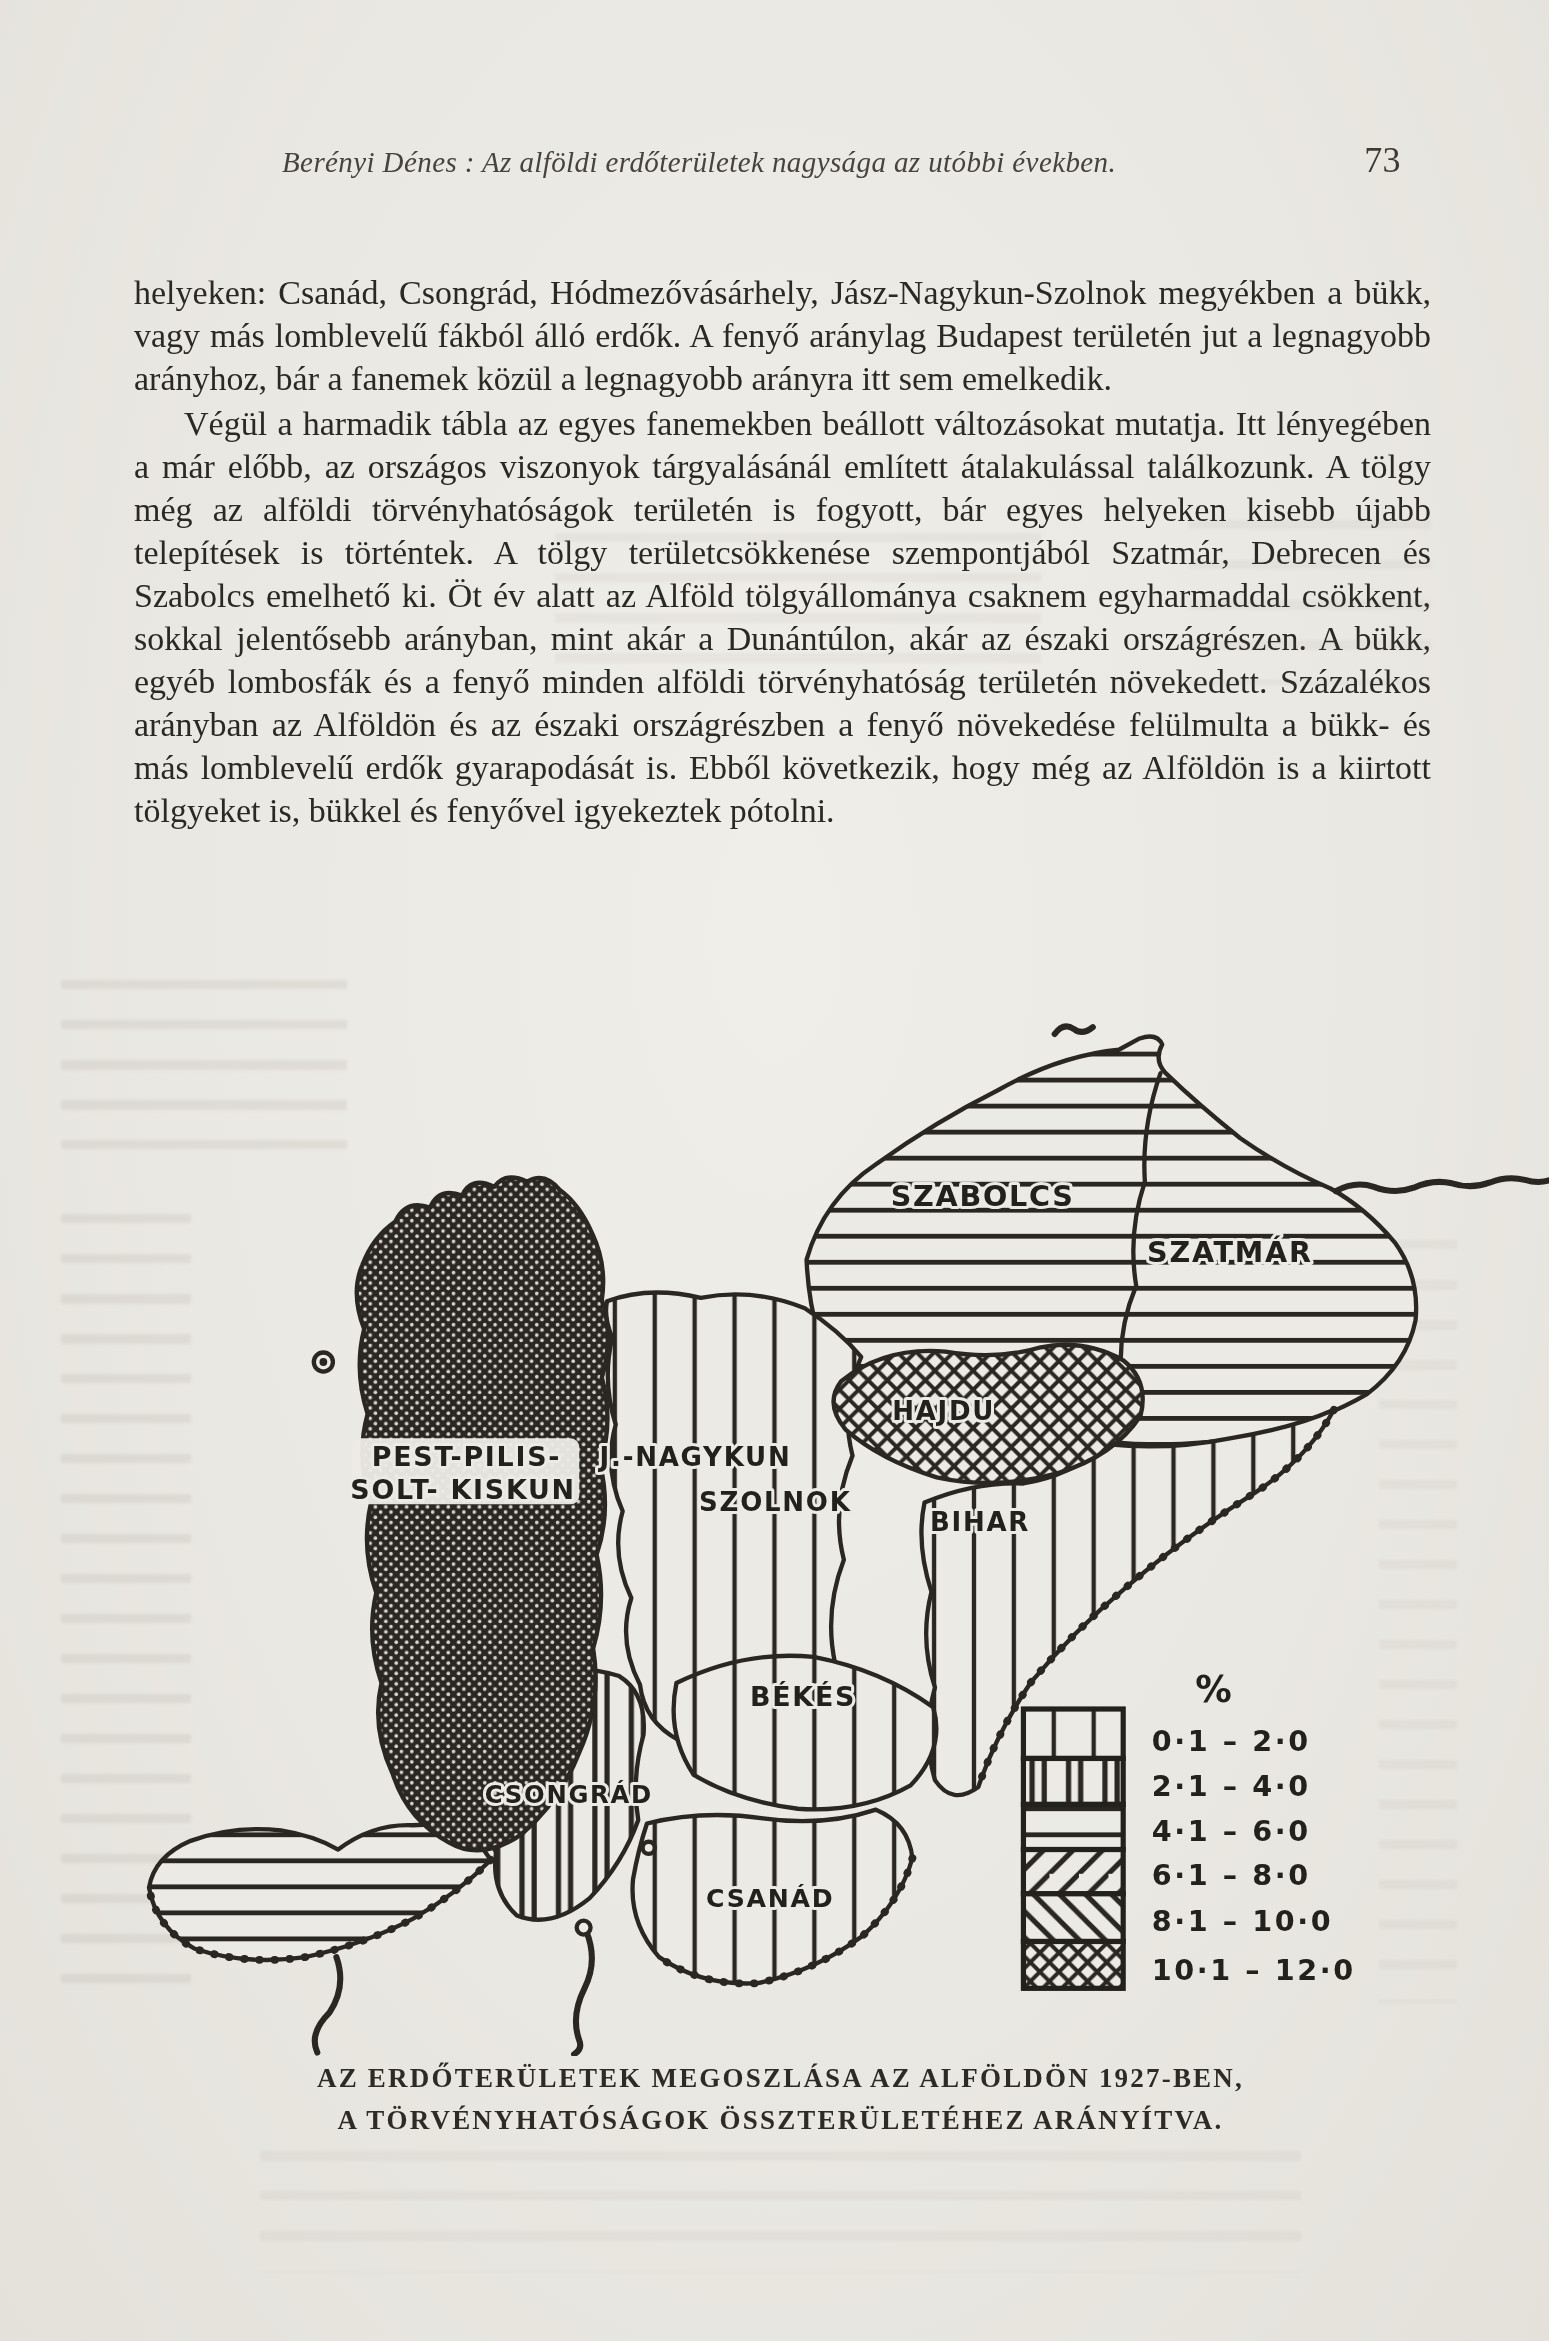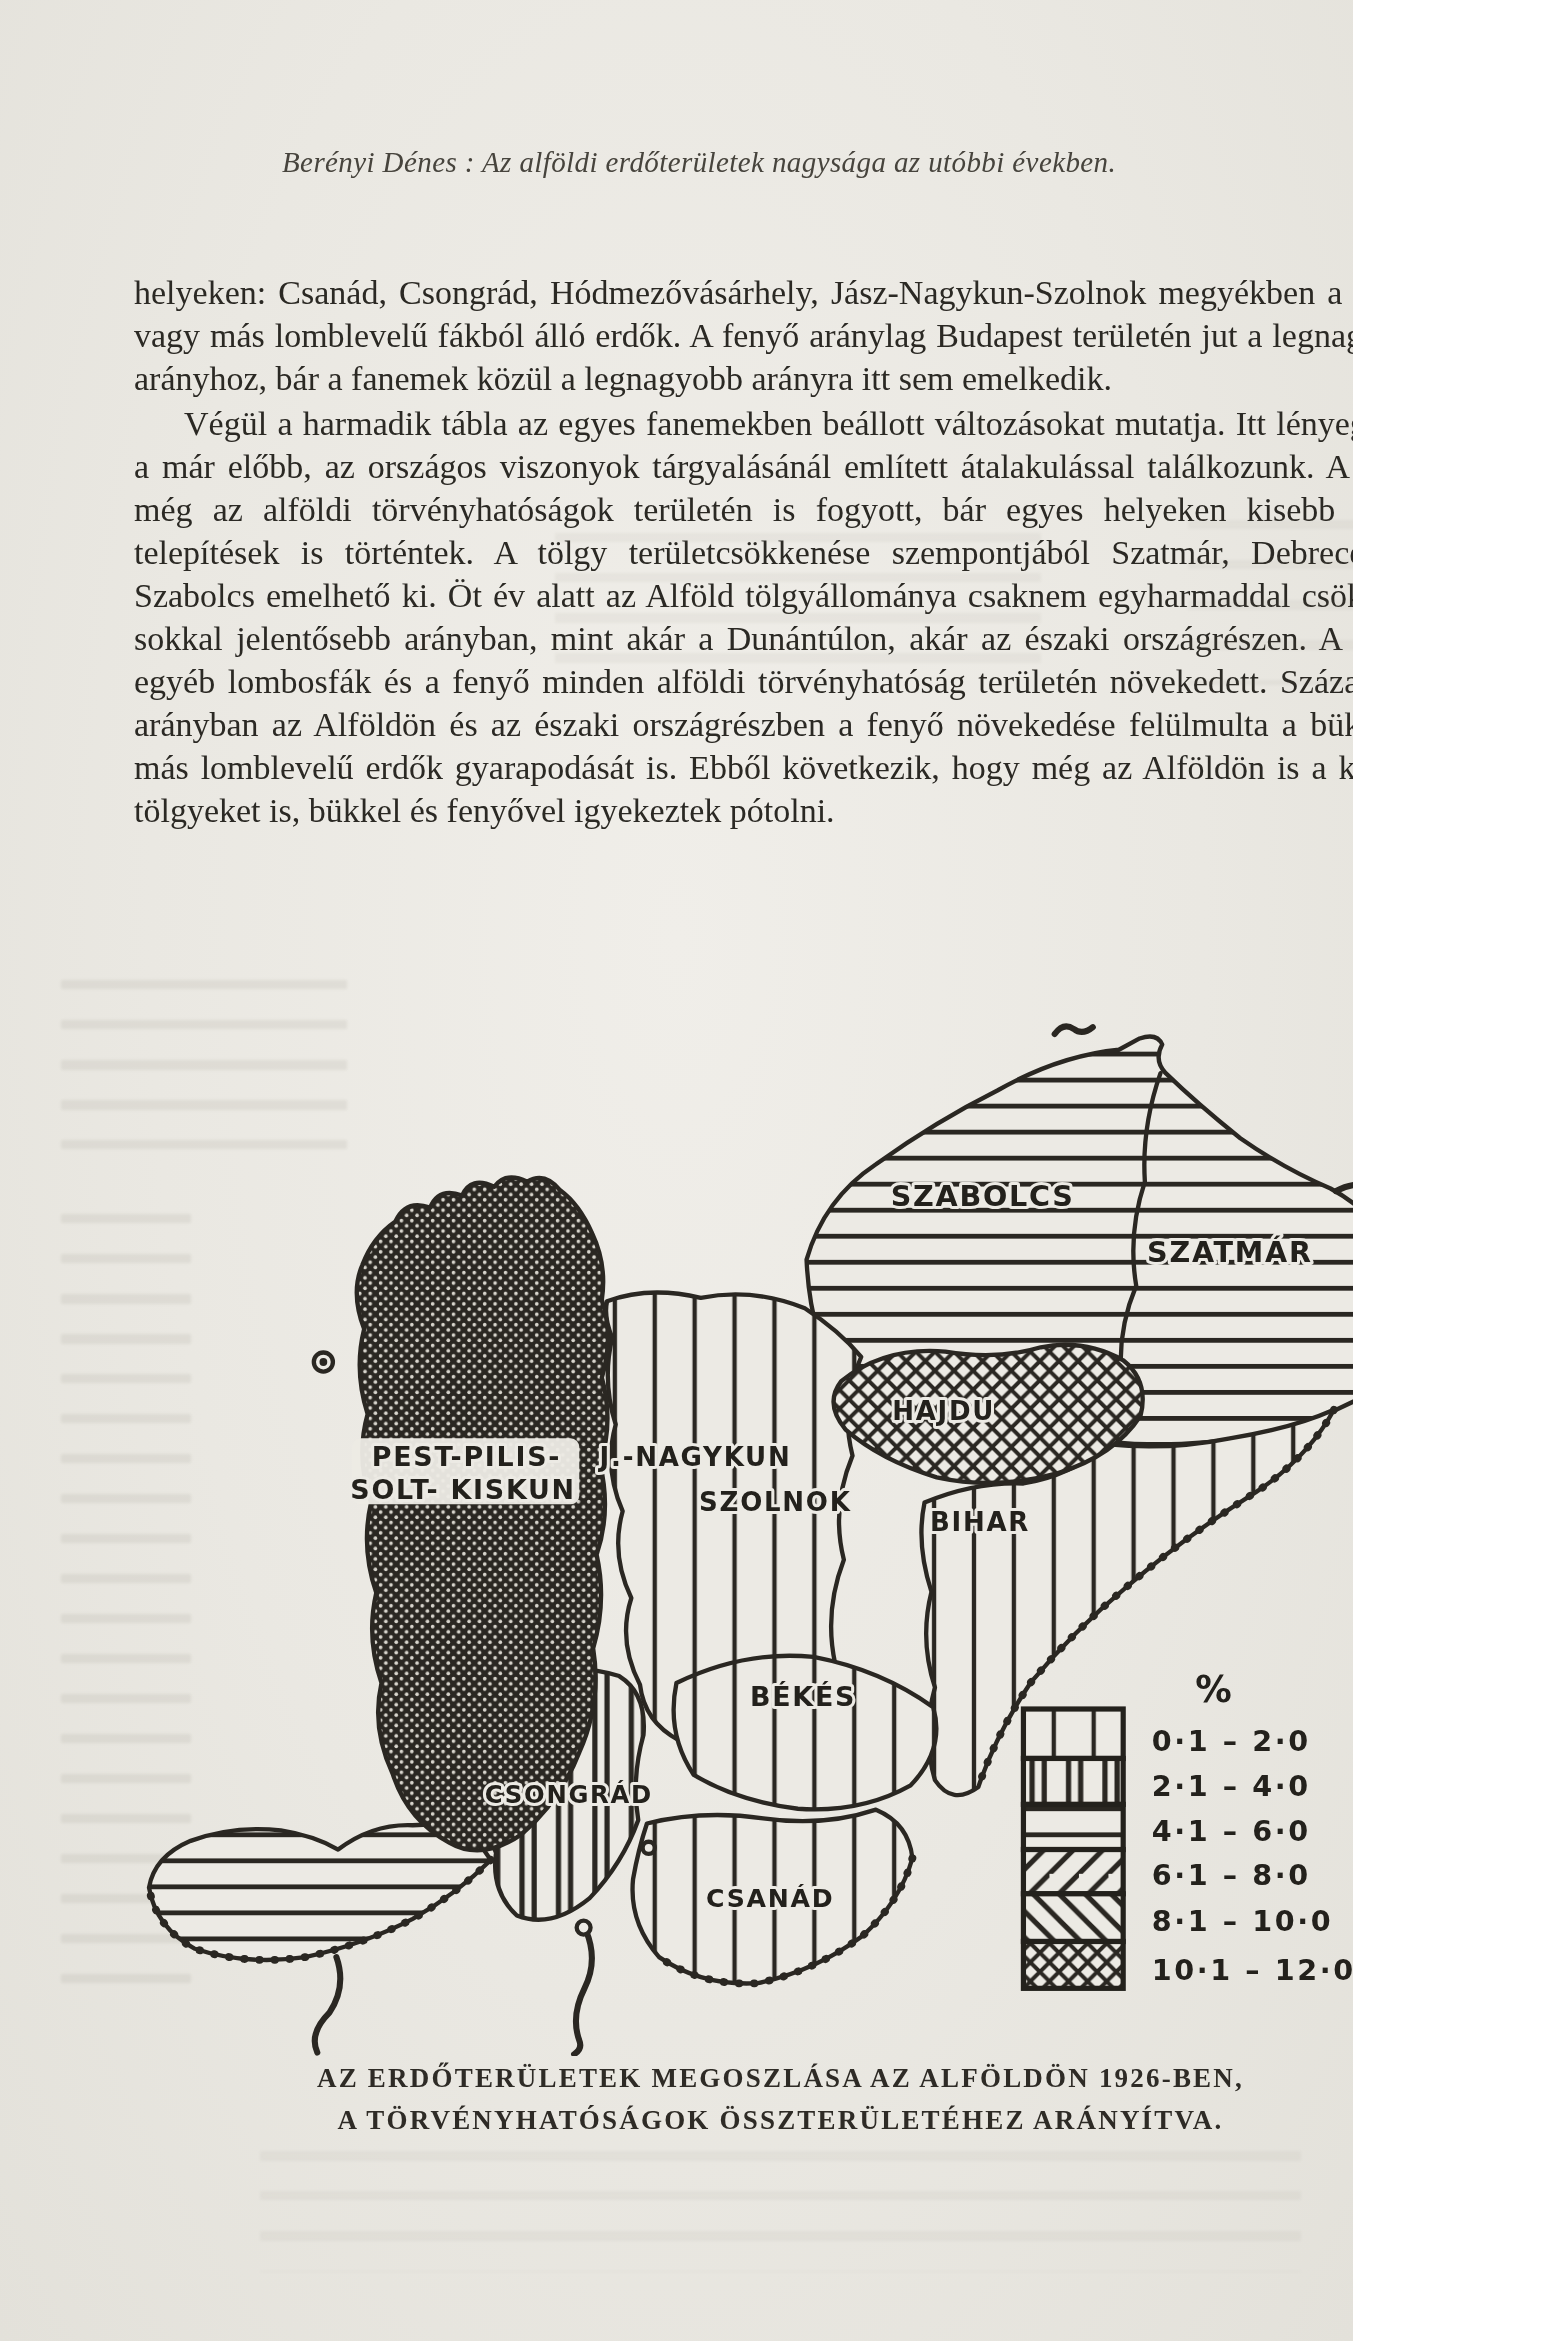--- a/index.html
+++ b/index.html
@@ -1,17 +1,17 @@
 <!DOCTYPE html>
 <html style="font-size:14px"><head>
 <meta charset="utf-8">
 <style>
   html,body{margin:0;padding:0;}
   .page{
-    position:relative;width:1353px;height:2342px;overflow:hidden;
+    position:relative;width:1549px;height:2342px;overflow:hidden;
     background:radial-gradient(ellipse at 50% 40%, #f0eee9 0%, #eae8e2 55%, #e3e1da 100%);
     font-family:"Liberation Serif", serif;
   }
   
   .header{
     position:absolute;left:282px;top:139px;width:1119px;display:flex;align-items:baseline;
     font-style:italic;font-size:29px;color:#47443d;letter-spacing:0.4px;
   }
   .header .pagenum{margin-left:auto;font-style:normal;font-size:36px;color:#3d3a34;}
   
@@ -173,18 +173,18 @@
       <text class="legtxt" x="1240" y="930" font-size="33">2·1 – 4·0</text>
       <text class="legtxt" x="1240" y="982" font-size="33">4·1 – 6·0</text>
       <text class="legtxt" x="1240" y="1033" font-size="33">6·1 – 8·0</text>
       <text class="legtxt" x="1240" y="1086" font-size="33">8·1 – 10·0</text>
       <text class="legtxt" x="1240" y="1142" font-size="33">10·1 – 12·0</text>
     </g>
   </svg>
   </div>
 
   <div class="caption">
-    <div>AZ ERDŐTERÜLETEK MEGOSZLÁSA AZ ALFÖLDÖN 1926-BEN,</div>
+    <div>AZ ERDŐTERÜLETEK MEGOSZLÁSA AZ ALFÖLDÖN 1927-BEN,</div>
     <div>A TÖRVÉNYHATÓSÁGOK ÖSSZTERÜLETÉHEZ ARÁNYÍTVA.</div>
   </div>
 
 </div>
 
 
 </body></html>

